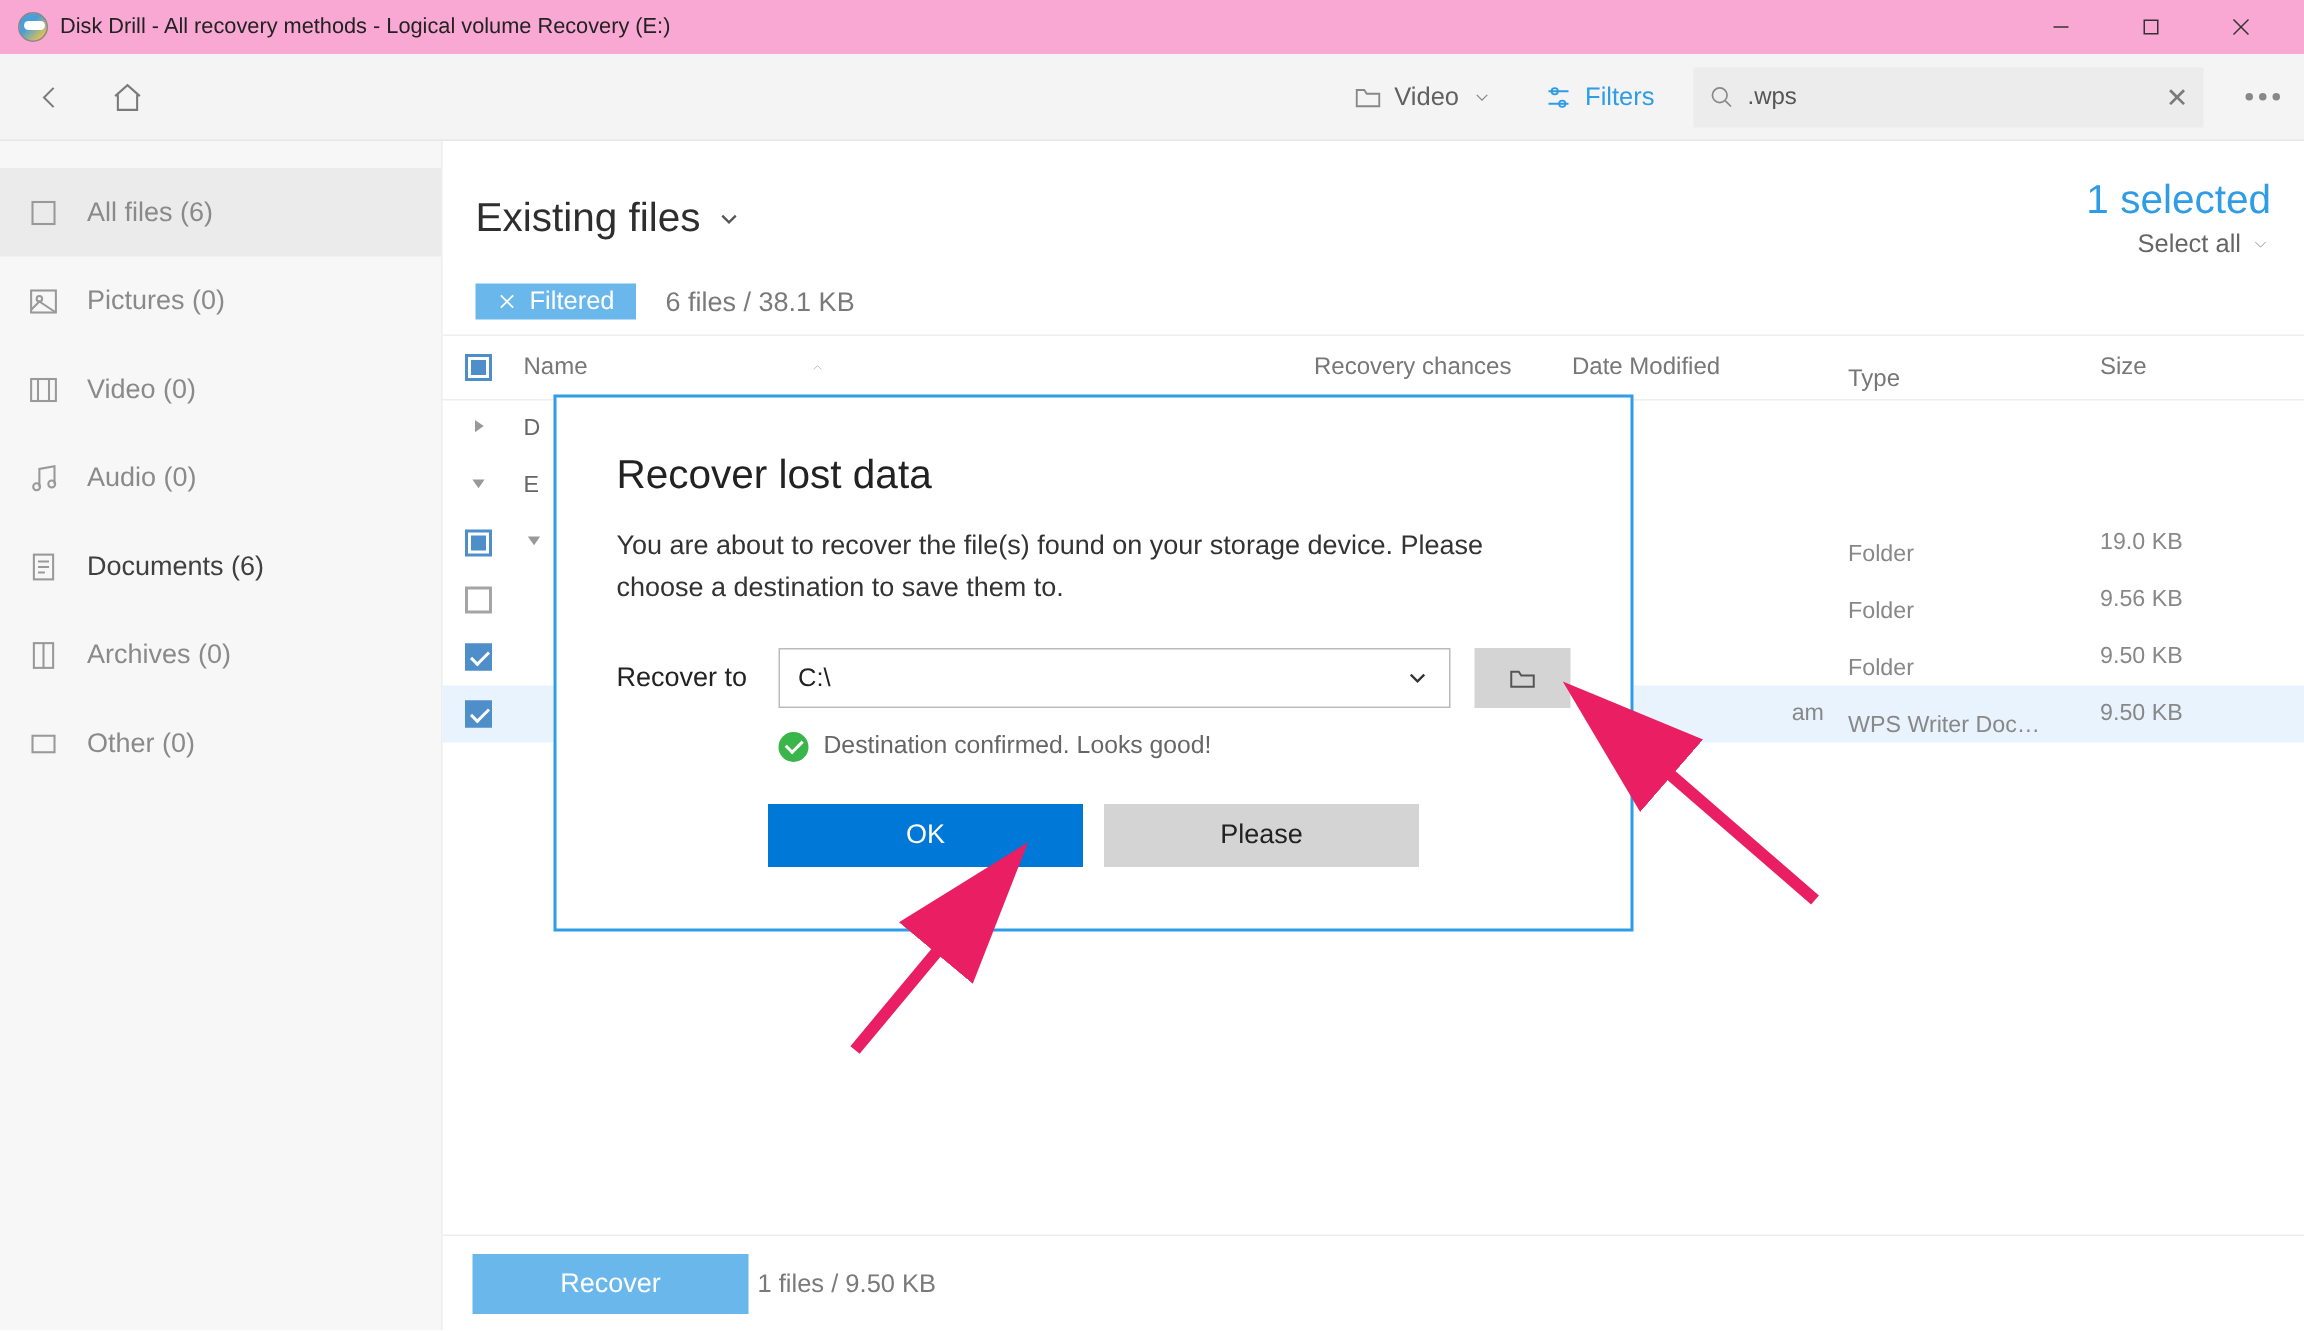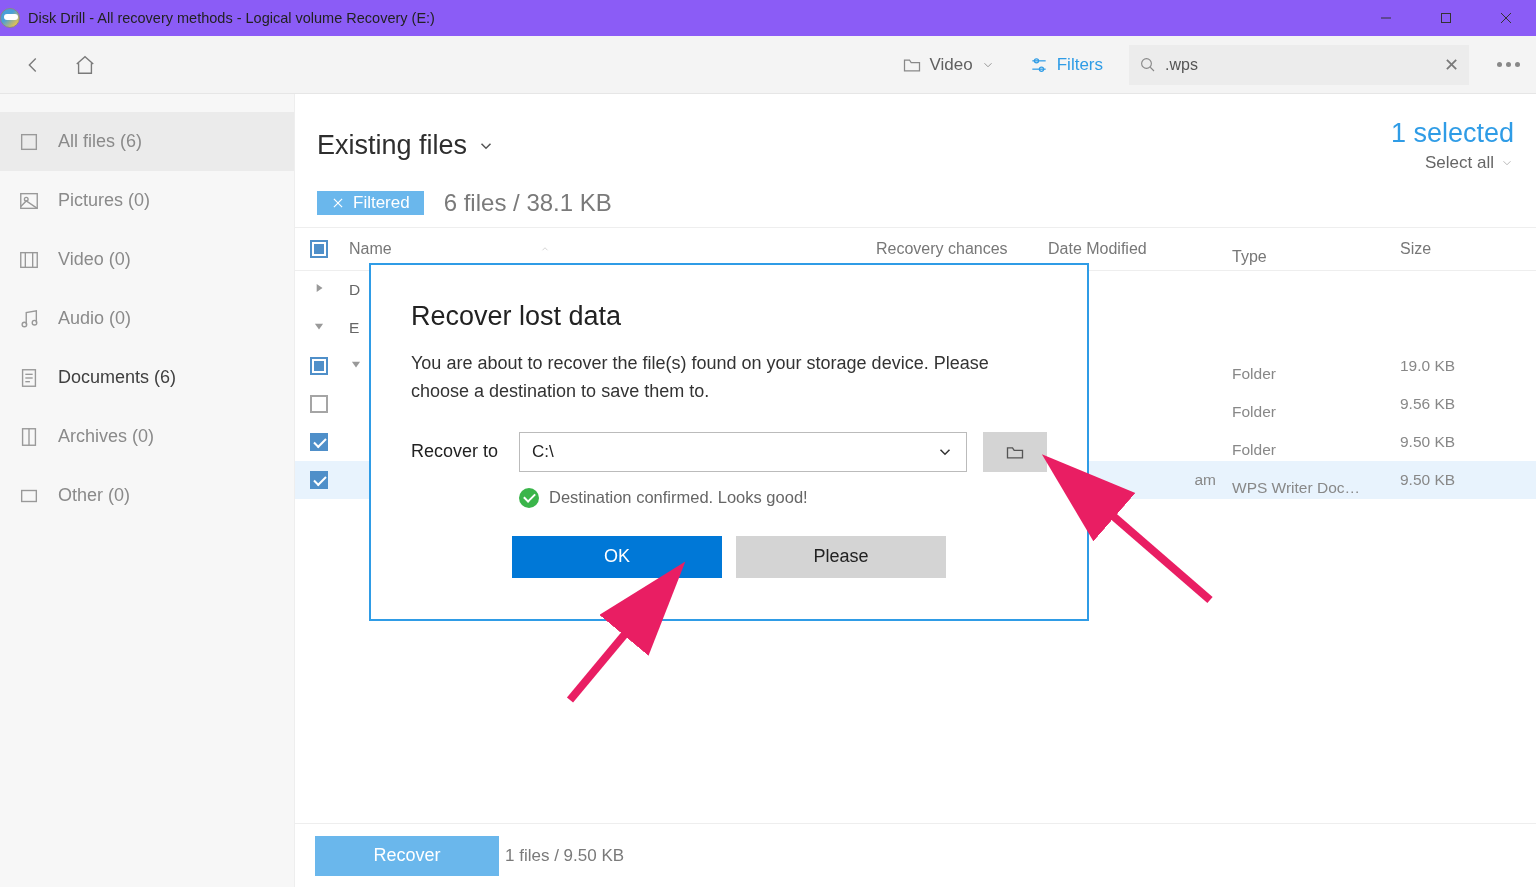--- a/index.html
+++ b/index.html
@@ -1,19 +1,19 @@
 <!DOCTYPE html>
 <html><head>
 <meta charset="utf-8">
 <style>
 * { margin: 0; padding: 0; box-sizing: border-box; font-family: "Segoe UI", Arial, sans-serif; }
 body { width: 1536px; height: 887px; background: #fff; overflow: hidden; position: relative; }
 
 
-.titlebar { height: 36px; background: #8b5cf6; display: flex; align-items: center; padding: 0 0; }
+.titlebar { height: 36px; background: #f9a8d4; display: flex; align-items: center; padding: 0 12px; }
 .titlebar-icon { width: 20px; height: 20px; background: linear-gradient(135deg,#4a9fd8 40%,#f5c542 90%); border-radius: 50%; border: 1px solid #888; margin-right: 8px; position:relative; }
 .titlebar-icon:before{content:"";position:absolute;width:14px;height:6px;background:#fff;border-radius:3px;top:5px;left:3px;}
 .titlebar-title { font-size: 14.5px; color: #222; flex: 1; }
 .win-controls { display: flex; gap: 0; }
 .win-btn { width: 60px; height: 36px; display: flex; align-items: center; justify-content: center; font-size: 14px; color: #333; cursor: pointer; }
 .win-btn svg { width: 12px; height: 12px; stroke: #333; stroke-width: 1; fill: none; }
 
 
 .toolbar { height: 58px; background: #f4f4f4; border-bottom: 1px solid #e6e6e6; display: flex; align-items: center; padding: 0 16px; gap: 18px; }
 .tb-icon-btn { width: 34px; height: 34px; display: flex; align-items: center; justify-content: center; color: #7a7a7a; cursor: pointer; }
@@ -46,21 +46,21 @@
 .header-row1 { display: flex; align-items: center; }
 .page-title { font-size: 27px; color: #2e2e2e; display: flex; align-items: center; gap: 10px; cursor: pointer; }
 .page-title svg { width: 18px; height: 18px; stroke: #555; fill: none; stroke-width:2;}
 .header-right { margin-left: auto; text-align: right; }
 .selected-count { font-size: 27px; color: #2f9ce6; }
 .select-all { font-size: 17px; color: #666; display: flex; align-items: center; gap: 6px; justify-content: flex-end; cursor: pointer; margin-top:4px;}
 .select-all svg { width: 14px; height: 14px; stroke: #888; fill: none; }
 .header-row2 { display: flex; align-items: center; gap: 20px; margin-top: 16px; margin-bottom:10px;}
 .filter-chip { background: #6ab7ec; color: #fff; height: 24px; display: flex; align-items: center; gap: 8px; padding: 0 14px; font-size: 17px; cursor: pointer; }
 .filter-chip svg { width: 14px; height: 14px; stroke: #fff; stroke-width: 2; fill: none; }
-.file-count { font-size: 24px; color: #7a7a7a; }
+.file-count { font-size: 18px; color: #7a7a7a; }
 
 
 .table { flex: 1; }
 .thead { display: flex; align-items: center; height: 44px; border-top: 1px solid #eee; border-bottom: 1px solid #eee; color: #777; font-size: 16px; }
 .col-check { width: 48px; display: flex; justify-content: center; }
 .col-name { flex: 1; padding-left: 6px; display:flex; align-items:center; gap:8px;}
 .col-recov { width: 172px; }
 .col-date { width: 184px; }
 .col-type { width: 168px; margin-top: 16px; }
 .col-size { width: 136px; text-align:left; padding-right:20px;}

